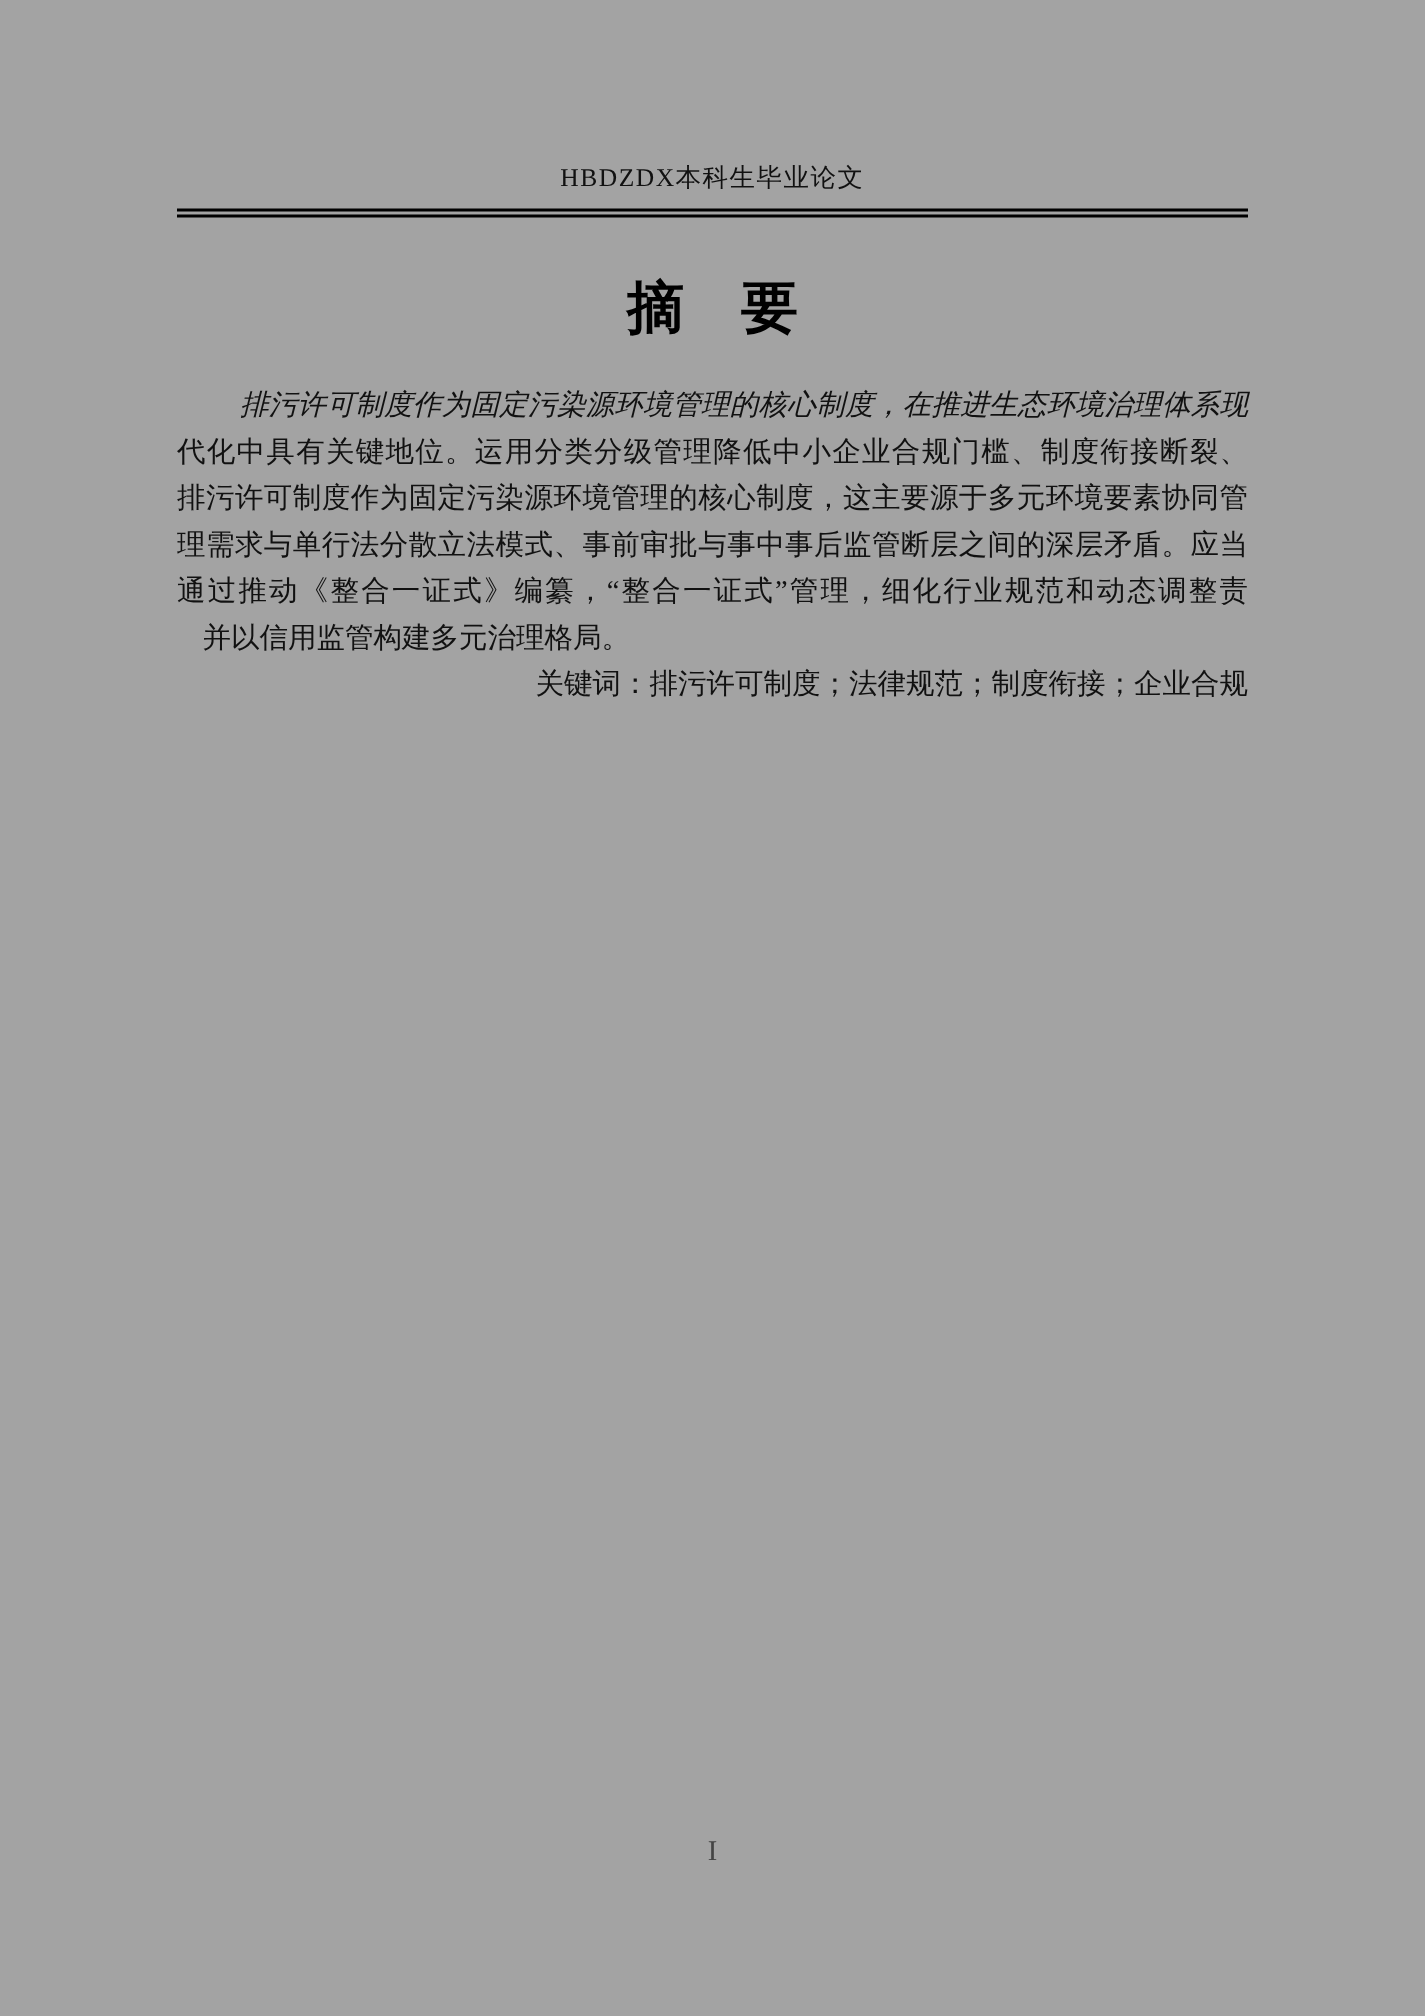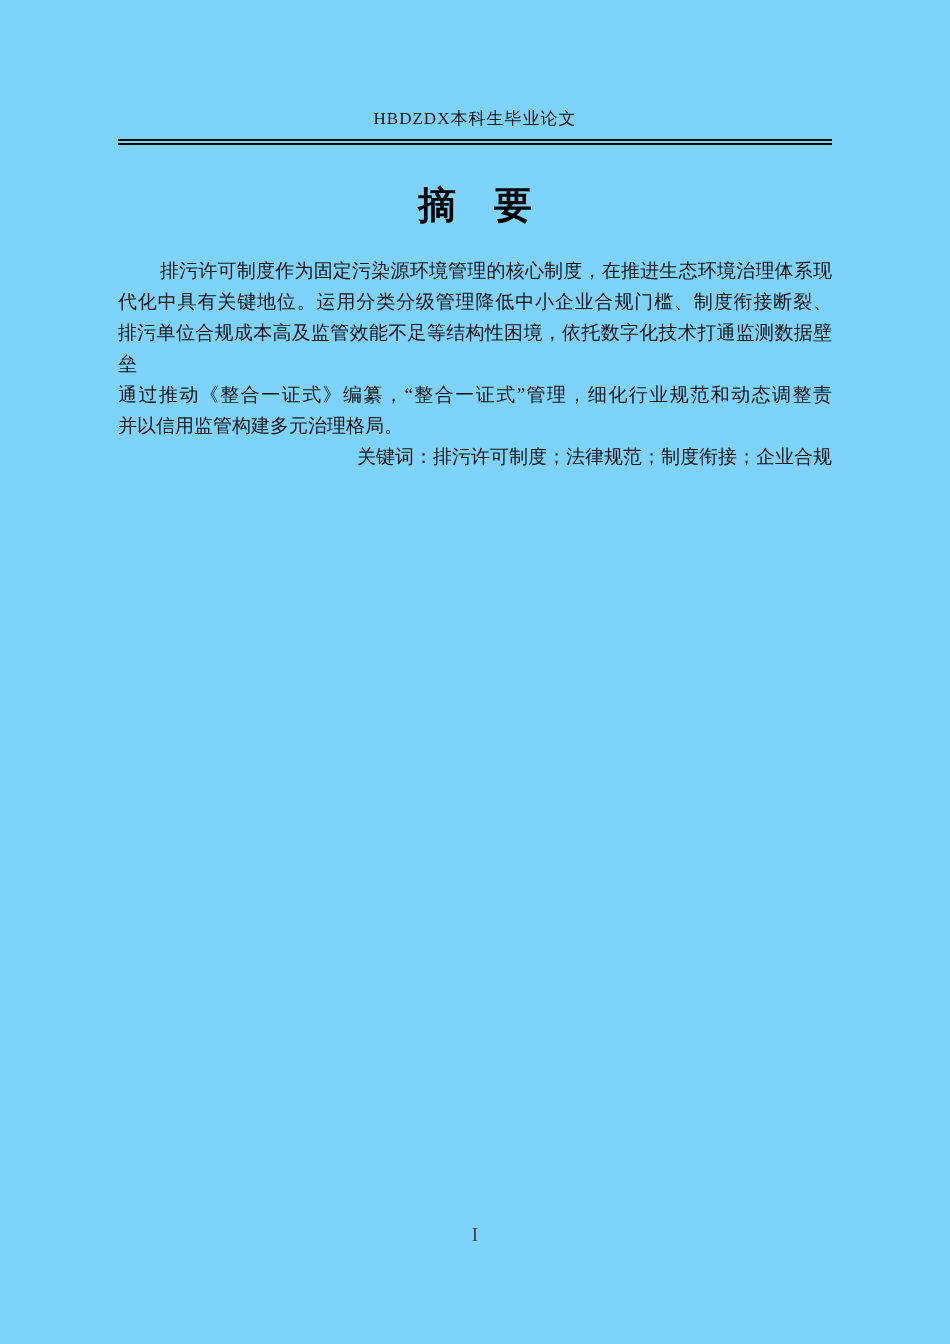--- a/index.html
+++ b/index.html
@@ -4,21 +4,21 @@
 <style>
   html, body {
     margin: 0;
     padding: 0;
     background: #ffffff;
   }
   .page {
     position: relative;
     width: 950px;
     height: 1344px;
-    background: #7dd3fc;
+    background: #a3a3a3;
     font-family: "Liberation Serif", serif;
     color: #111111;
     overflow: hidden;
   }
   
   .header-text {
     position: absolute;
     top: 107px;
     left: 118px;
     width: 714px;
@@ -58,24 +58,26 @@
     font-size: 19px;
     line-height: 31px;
     color: #111111;
   }
   .abstract .line {
     text-align: justify;
     text-align-last: justify;
   }
   .abstract .line.first {
     text-indent: 42px;
+    font-style: italic;
   }
   .abstract .line.last {
     text-align: left;
     text-align-last: left;
+    margin-left: 17px;
   }
   .keywords {
     text-indent: 38px;
     text-align: right;
   }
   
   .page-number {
     position: absolute;
     top: 1224px;
     left: 0;
@@ -96,21 +98,22 @@
     <div class="rule-a"></div>
     <div class="rule-gap"></div>
     <div class="rule-b"></div>
   </div>
 
   <h1 class="doc-title">摘　要</h1>
 
   <div class="abstract">
     <div class="line first">排污许可制度作为固定污染源环境管理的核心制度，在推进生态环境治理体系现</div>
     <div class="line">代化中具有关键地位。运用分类分级管理降低中小企业合规门槛、制度衔接断裂、</div>
-    <div class="line">排污单位合规成本高及监管效能不足等结构性困境，依托数字化技术打通监测数据壁垒</div>
+    <div class="line">排污许可制度作为固定污染源环境管理的核心制度，这主要源于多元环境要素协同管</div>
+    <div class="line">理需求与单行法分散立法模式、事前审批与事中事后监管断层之间的深层矛盾。应当</div>
     <div class="line">通过推动《整合一证式》编纂，“整合一证式”管理，细化行业规范和动态调整责</div>
     <div class="line last">并以信用监管构建多元治理格局。</div>
     <div class="keywords">关键词：排污许可制度；法律规范；制度衔接；企业合规</div>
   </div>
 
   <div class="page-number">I</div>
 
 </div>
 
 </body></html>

